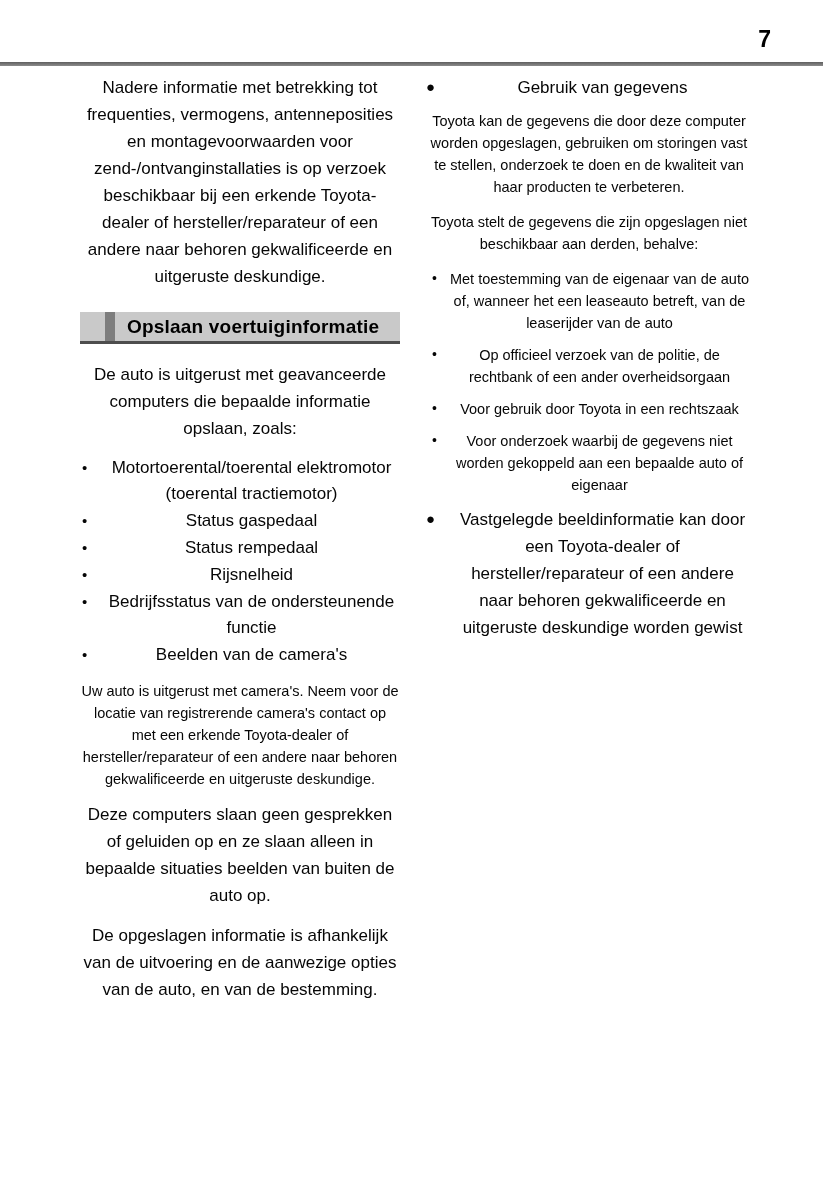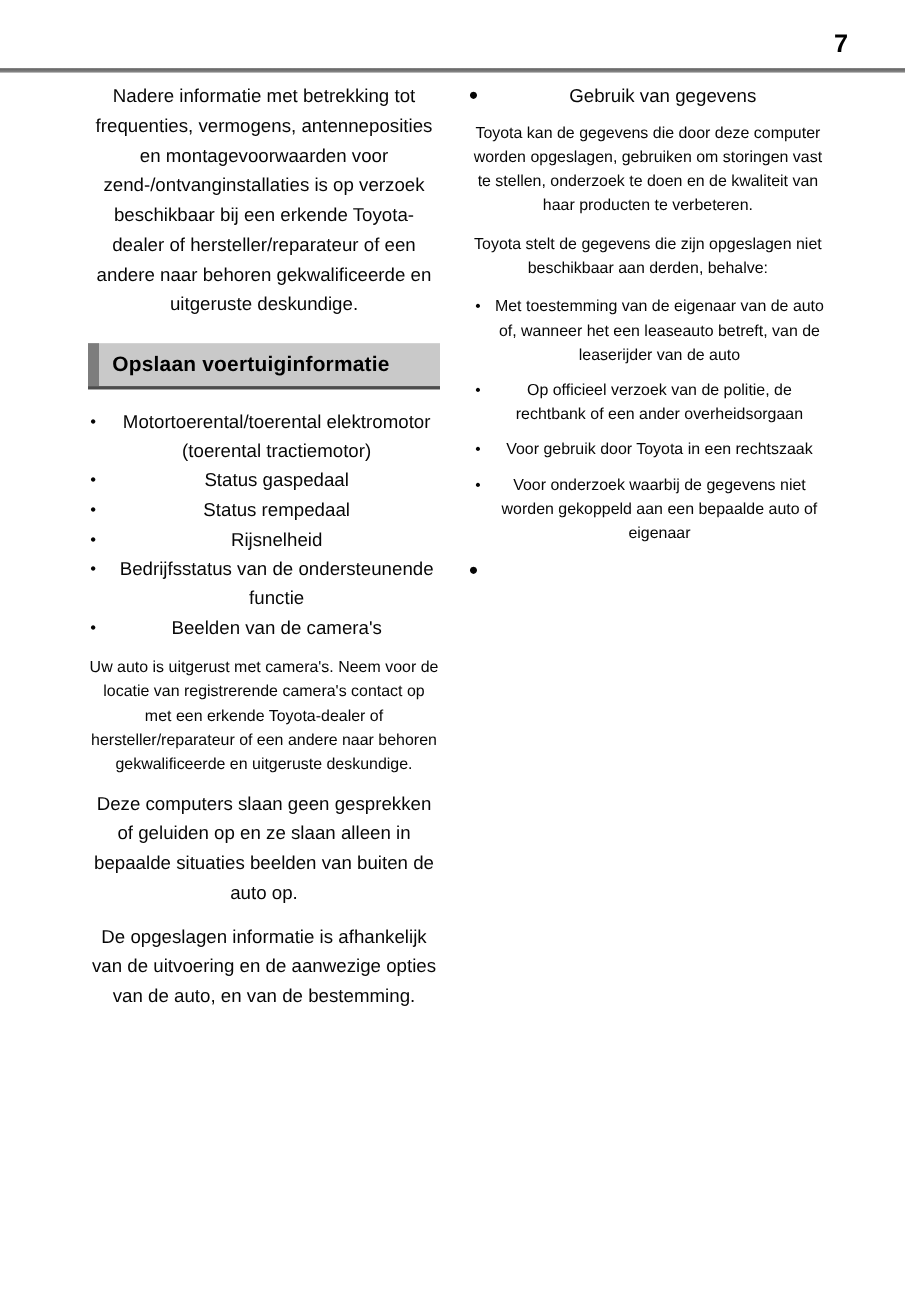--- a/index.html
+++ b/index.html
@@ -60,22 +60,23 @@
   }
 
   
   .section-header {
     margin-top: 22px;
     margin-bottom: 17px;
     background: #c9c9c9;
     border-bottom: 3px solid #4d4d4d;
     display: flex;
     align-items: center;
-    height: 42px;
-    position: relative;
+    height: 32px;
+    position: relative;
+    padding-left: 25px;
   }
   .section-header .accent {
     width: 10px;
     align-self: stretch;
     background: #7d7d7d;
     flex: 0 0 10px;
   }
   .section-header h2 {
     font-size: 19px;
     font-weight: bold;
@@ -148,20 +149,21 @@
 
     <section class="col left">
 
       <p class="body">Nadere informatie met betrekking tot frequenties, vermogens, antenneposities en montagevoorwaarden voor zend-/ontvanginstallaties is op verzoek beschikbaar bij een erkende Toyota-dealer of hersteller/reparateur of een andere naar behoren gekwalificeerde en uitgeruste deskundige.</p>
 
       <div class="section-header">
         <span class="accent"></span>
         <h2>Opslaan voertuiginformatie</h2>
       </div>
 
+      <p class="body">De auto is uitgerust met geavanceerde computers die bepaalde informatie opslaan, zoals:</p>
 
       <ul class="bullets">
         <li>
           <span class="bm">•</span>
           <span>Motortoerental/toerental elektromotor (toerental tractiemotor)</span>
         </li>
         <li>
           <span class="bm">•</span>
           <span>Status gaspedaal</span>
         </li>
@@ -214,19 +216,20 @@
           <span>Voor gebruik door Toyota in een rechtszaak</span>
         </li>
         <li>
           <span class="bm">•</span>
           <span>Voor onderzoek waarbij de gegevens niet worden gekoppeld aan een bepaalde auto of eigenaar</span>
         </li>
       </ul>
 
       <div class="big-item">
         <span class="big-bm">●</span>
+        <span>Vastgelegde beeldinformatie kan door een Toyota-dealer of hersteller/reparateur of een andere naar behoren gekwalificeerde en uitgeruste deskundige worden gewist</span>
       </div>
 
 
     </section>
 
   </div>
 </div>
 
 </body></html>

